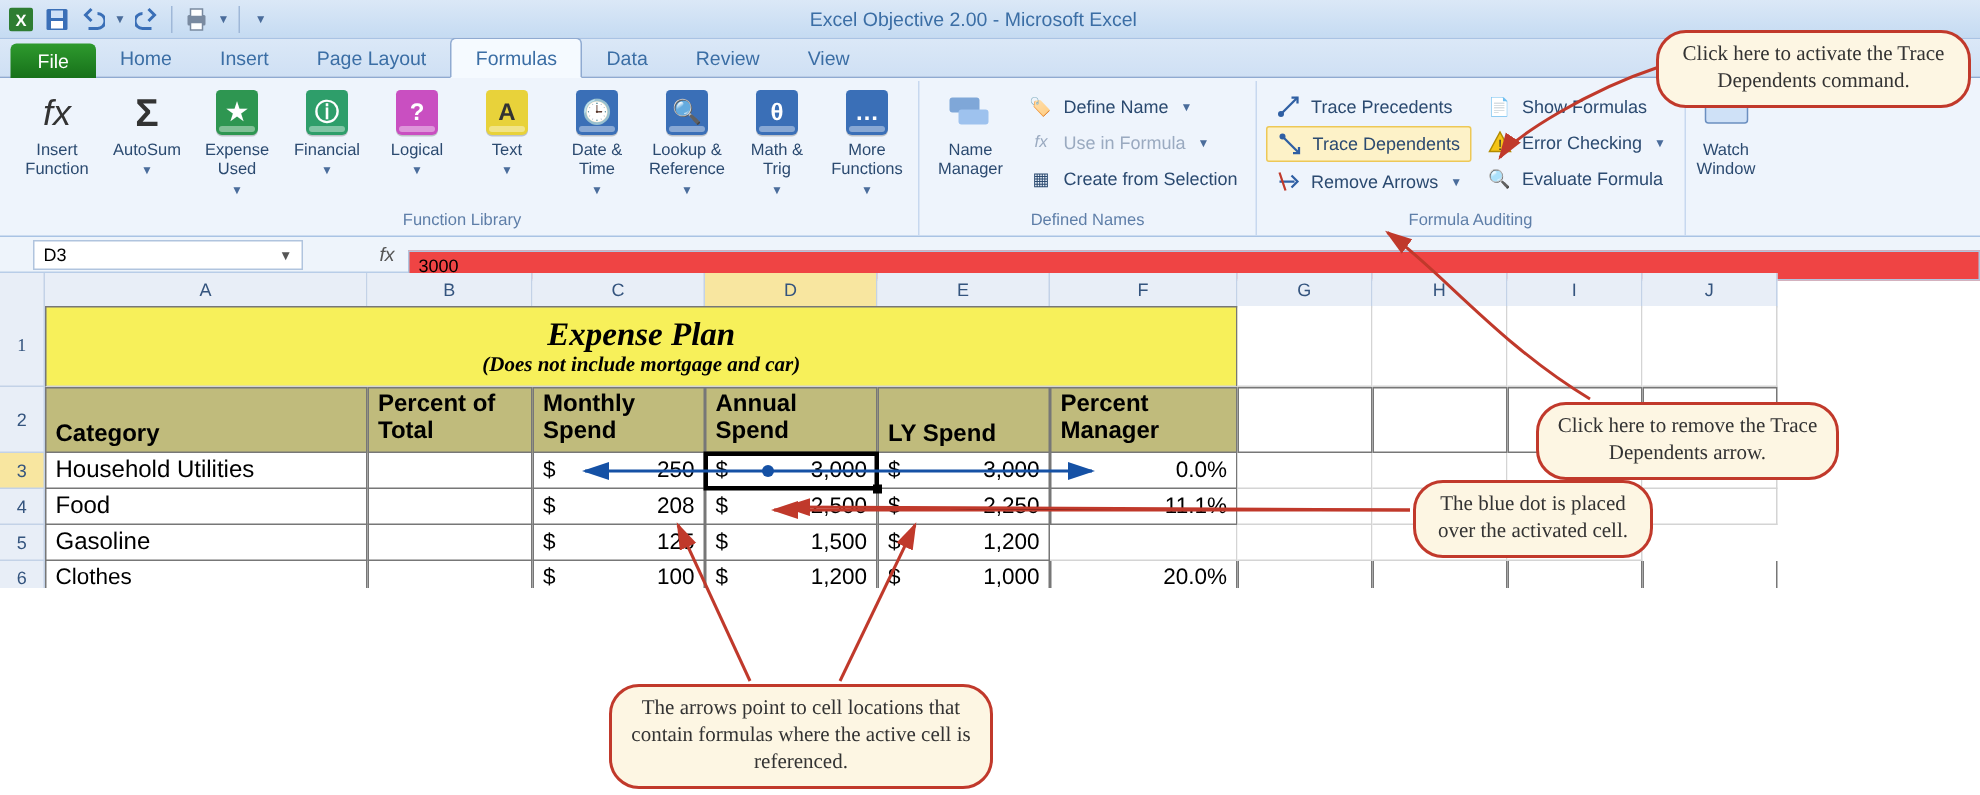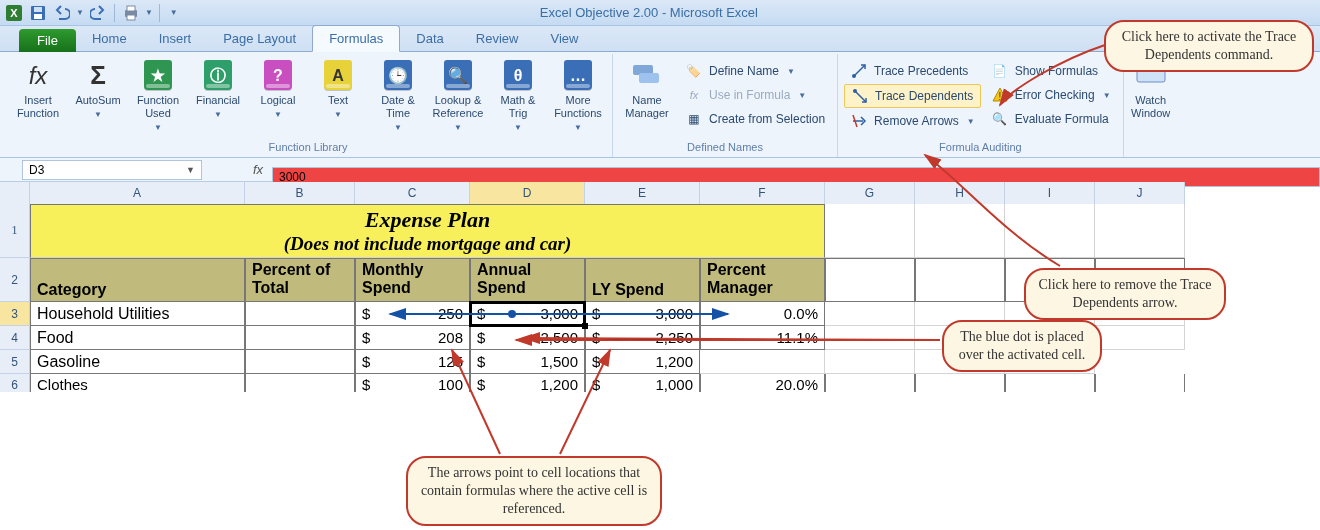--- a/index.html
+++ b/index.html
@@ -31,21 +31,21 @@
   }
   .qat-sep { width:1px; height:18px; background:#9fb8d8; margin:0 2px;}
   .title-text { flex:1; text-align:center; color:#3b6ea5; font-size:13px; }
 
   
   .tabs {
     height: 26px;
     background: linear-gradient(#dbe8f7, #cfe0f4);
     display:flex;
     align-items:flex-end;
-    padding-left:15px;
+    padding-left:3px;
     border-bottom:1px solid #8faad1;
   }
   .tab-file {
     background:#1e7a1e;
     background: linear-gradient(#2e9a2e,#17711a);
     color:#fff;
     padding:4px 18px;
     font-size:13px;
     border-radius:4px 4px 0 0;
     margin-left:4px;
@@ -143,21 +143,21 @@
     display:flex; align-items:center; justify-content:center;
   }
   .rh.sel { background:#f8e6a0; }
   .cell {
     border-right:1px solid #d4d4d4; border-bottom:1px solid #d4d4d4;
     font-size:15px; padding:2px 6px; display:flex; align-items:center;
     background:#fff;
   }
   .row.r1 .cell { background:#f7f05a; font-weight:bold; font-style:italic; font-family:"Times New Roman",serif; justify-content:center;}
   .row.r1 .title-main { font-size:22px;}
-  .row.r1 .title-sub { font-size:19px; font-weight:bold;}
+  .row.r1 .title-sub { font-size:14px; font-weight:bold;}
   .row.r1 { height:54px; }
   .row.r1 .rh { font-style:normal; font-weight:normal; font-family:"Segoe UI"; font-size:12px;}
   .row.r2 .cell { background:#c0bb7c; font-weight:bold; font-size:16px; font-family:Arial,sans-serif; align-items:flex-start; padding-top:2px; line-height:18px;}
   .row.r2 { height:44px;}
   .twoline { display:flex; flex-direction:column; }
   .row.data { height:24px;}
   .row.data .cell { font-family:Arial,sans-serif; font-size:15px; border:1px solid #777; border-top:none;}
   .row.data .cell.cat { text-align:left; font-size:16px;}
   .row.data .cell.num { justify-content:space-between; }
   .row.data .cell.pct { justify-content:flex-end;}
@@ -289,21 +289,21 @@
       <div class="big-btn">
         <div class="ico">
             <span style="font-size:26px;color:#333;font-weight:bold">Σ</span>
           </div>
         <div class="lbl"><span>AutoSum</span><br><span class="drop">▼</span></div>
       </div>
       <div class="big-btn">
         <div class="ico">
             <div class="book" style="background:#2e9651">★</div>
           </div>
-        <div class="lbl"><span>Function Used</span><br><span class="drop">▼</span></div>
+        <div class="lbl"><span>Expense Used</span><br><span class="drop">▼</span></div>
       </div>
       <div class="big-btn">
         <div class="ico">
             <div class="book" style="background:#2e9e6a">ⓘ</div>
           </div>
         <div class="lbl"><span>Financial</span><br><span class="drop">▼</span></div>
       </div>
       <div class="big-btn">
         <div class="ico">
             <div class="book" style="background:#c94fc1">?</div>

